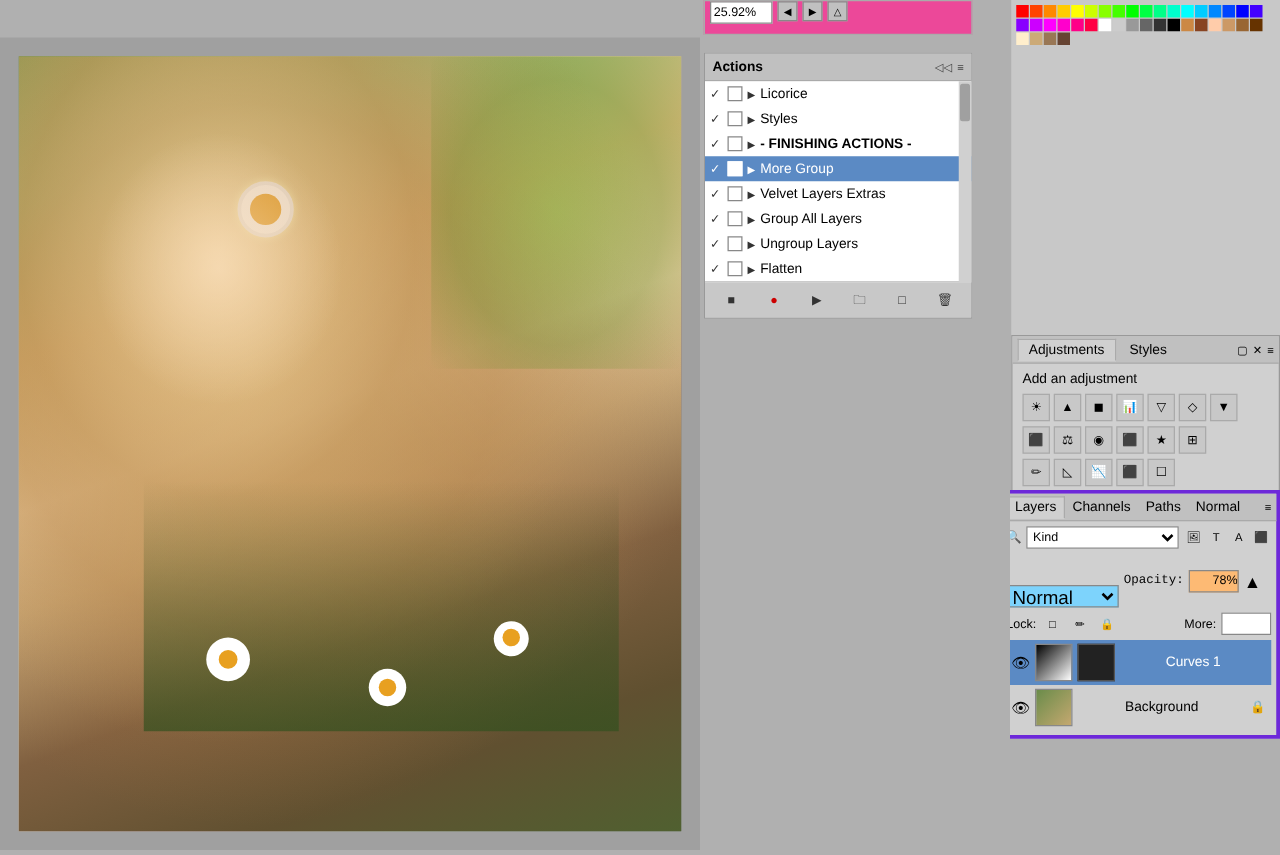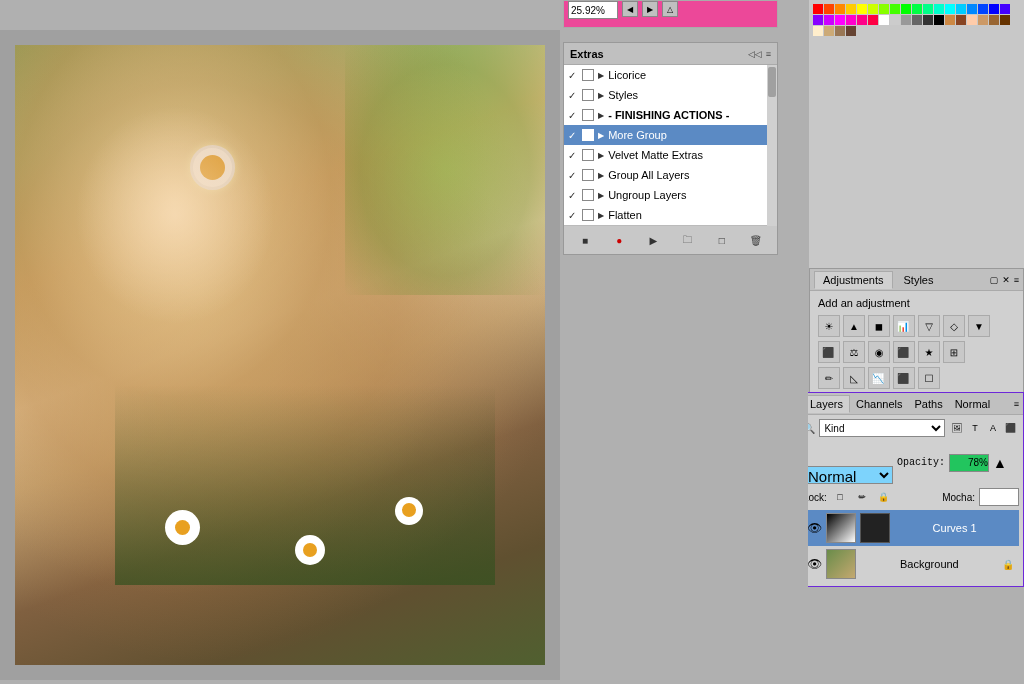--- a/index.html
+++ b/index.html
@@ -247,21 +247,21 @@
       cursor: pointer;
     }
 
     
     .layers-panel {
       position: absolute;
       top: 392px;
       right: 0;
       width: 226px;
       background: #d0d0d0;
-      border: 1px solid #6d28d9;
+      border: 3px solid #6d28d9;
     }
     .layers-header {
       display: flex;
       align-items: center;
       background: #c0c0c0;
       height: 22px;
       padding: 0 4px;
       border-bottom: 1px solid #aaa;
     }
     .layers-tab {
@@ -318,21 +318,21 @@
       margin-top: 25px;
     }
     .opacity-label {
       font-size: 10px;
       font-family: Liberation Mono, monospace;
     }
     .opacity-input {
       width: 40px;
       height: 18px;
       font-size: 10px;
-      background: #22c55e;
+      background: #fdba74;
       border: 1px solid #888;
       text-align: right;
     }
     .opacity-stepper {
       font-size: 14px;
       cursor: pointer;
     }
     .lock-row {
       display: flex;
       align-items: center;
@@ -511,21 +511,21 @@
     <div style="position:absolute; bottom:108px; left:288px; width:14px; height:14px; background:#e8a020; border-radius:50%;"></div>
     <div style="position:absolute; bottom:140px; left:380px; width:28px; height:28px; background:white; border-radius:50%;"></div>
     <div style="position:absolute; bottom:148px; left:387px; width:14px; height:14px; background:#e8a020; border-radius:50%;"></div>
 
     <div style="position:absolute;top:0;right:0;width:200px;height:250px;background:radial-gradient(ellipse, rgba(120,180,60,0.5) 0%, rgba(80,140,30,0.3) 60%, transparent 100%);"></div>
   </div>
 </div>
 
 <div class="actions-panel">
   <div class="actions-header">
-    <span class="actions-title">Extras</span>
+    <span class="actions-title">Actions</span>
     <div class="actions-header-icons">
       <span class="panel-icon-btn">◁◁</span>
       <span class="panel-icon-btn">≡</span>
     </div>
   </div>
   <div style="position:relative;">
     <div class="actions-list" id="actions-list">
     <div class="action-item">
       <span class="action-check ">✓</span>
       <div class="action-box" style=""></div>
@@ -547,21 +547,21 @@
         <div class="action-item selected">
       <span class="action-check selected">✓</span>
       <div class="action-box" style="border-color:white;"></div>
       <span class="action-play selected">▶</span>
       <span class="action-name ">More Group</span>
     </div>
         <div class="action-item">
       <span class="action-check ">✓</span>
       <div class="action-box" style=""></div>
       <span class="action-play ">▶</span>
-      <span class="action-name ">Velvet Matte Extras</span>
+      <span class="action-name ">Velvet Layers Extras</span>
     </div>
         <div class="action-item">
       <span class="action-check ">✓</span>
       <div class="action-box" style=""></div>
       <span class="action-play ">▶</span>
       <span class="action-name ">Group All Layers</span>
     </div>
         <div class="action-item">
       <span class="action-check ">✓</span>
       <div class="action-box" style=""></div>
@@ -660,21 +660,21 @@
       <span class="opacity-label">Opacity:</span>
       <input class="opacity-input" type="text" value="78%" style="">
       <span class="opacity-stepper">▲</span>
     </div>
     <div class="lock-row">
       <span>Lock:</span>
       <div class="lock-icon-btn">□</div>
       <div class="lock-icon-btn">✏</div>
       <div class="lock-icon-btn">🔒</div>
       <div style="margin-left:auto;display:flex;align-items:center;gap:4px;">
-        <span>Mocha:</span>
+        <span>More:</span>
         <input class="fill-input" type="text" style="">
       </div>
     </div>
 
     <div class="layer-row active">
       <span class="layer-visibility">👁</span>
       <div class="layer-thumb layer-thumb-curves" style="background:linear-gradient(135deg,#000 0%,#fff 100%);"></div>
       <div class="layer-thumb layer-thumb-mask" style="background:#222;border:1px solid #555;"></div>
       <span class="layer-name active">Curves 1</span>
     </div>

